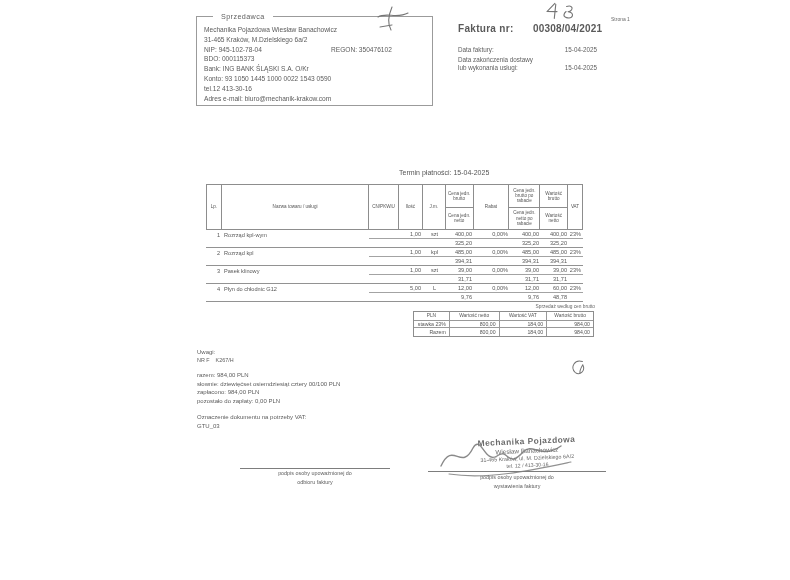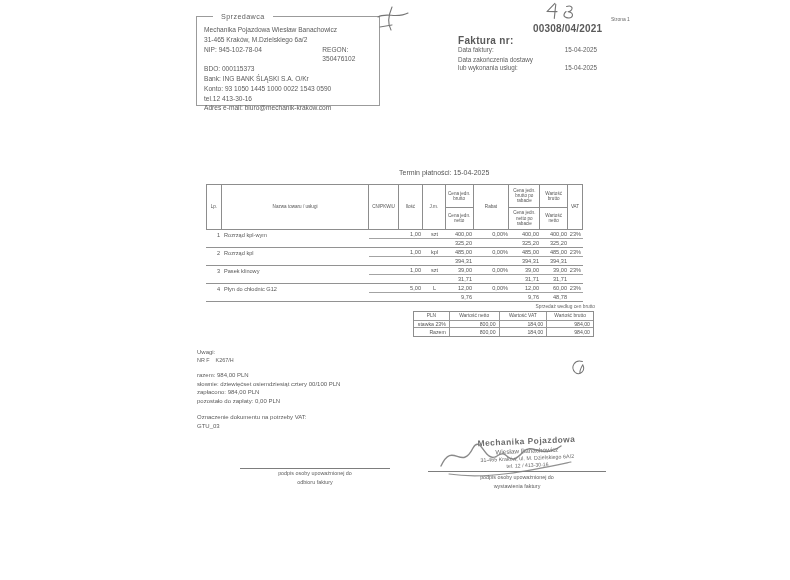--- a/index.html
+++ b/index.html
@@ -2,31 +2,31 @@
 <html><head>
 <meta charset="utf-8">
 <style>
   * { margin:0; padding:0; box-sizing:border-box; }
   html,body { width:790px; height:580px; background:#ffffff; }
   body { font-family:"Liberation Sans", sans-serif; color:#575757; position:relative; overflow:hidden; }
   .sheet { position:absolute; inset:0; background:#fff; filter: blur(0.2px); }
   .abs { position:absolute; }
 
   
-  .seller-box { position:absolute; left:196px; top:16px; width:184px; height:90px;
+  .seller-box { position:absolute; left:196px; top:16px; width:237px; height:90px;
     border:1px solid #9b9b9b; }
   .seller-legend { position:absolute; top:-5px; left:16px; background:#fff; padding:0 8px;
     font-size:7.2px; color:#5e5e5e; letter-spacing:.4px; }
   .seller-lines { padding:8px 0 0 7px; font-size:6.6px; line-height:9.8px; color:#5b5b5b; }
   .nip-line { display:flex; }
   .nip-part { display:inline-block; width:127px; }
 
   
   .strona { position:absolute; left:611px; top:16px; font-size:5px; color:#6a6a6a; }
-  .fa-label { position:absolute; left:458px; top:35px; font-size:10px; font-weight:600; color:#5a5a5a; letter-spacing:.3px; }
+  .fa-label { position:absolute; left:458px; top:23px; font-size:10px; font-weight:600; color:#5a5a5a; letter-spacing:.3px; }
   .fa-number { position:absolute; left:533px; top:23px; font-size:10px; font-weight:600; color:#5a5a5a; letter-spacing:.2px; }
   .hdr-small { font-size:6.3px; color:#5e5e5e; }
   .rt { text-align:right; }
 
   .termin { position:absolute; left:399px; top:169px; font-size:7px; color:#565656; }
 
   
   .items { position:absolute; left:206px; top:184px; width:377px; color:#555; }
   .ithead { display:flex; height:46px; border:1px solid #8d8d8d; }
   .hcell { border-right:1px solid #8d8d8d; display:flex; align-items:center; justify-content:center;

